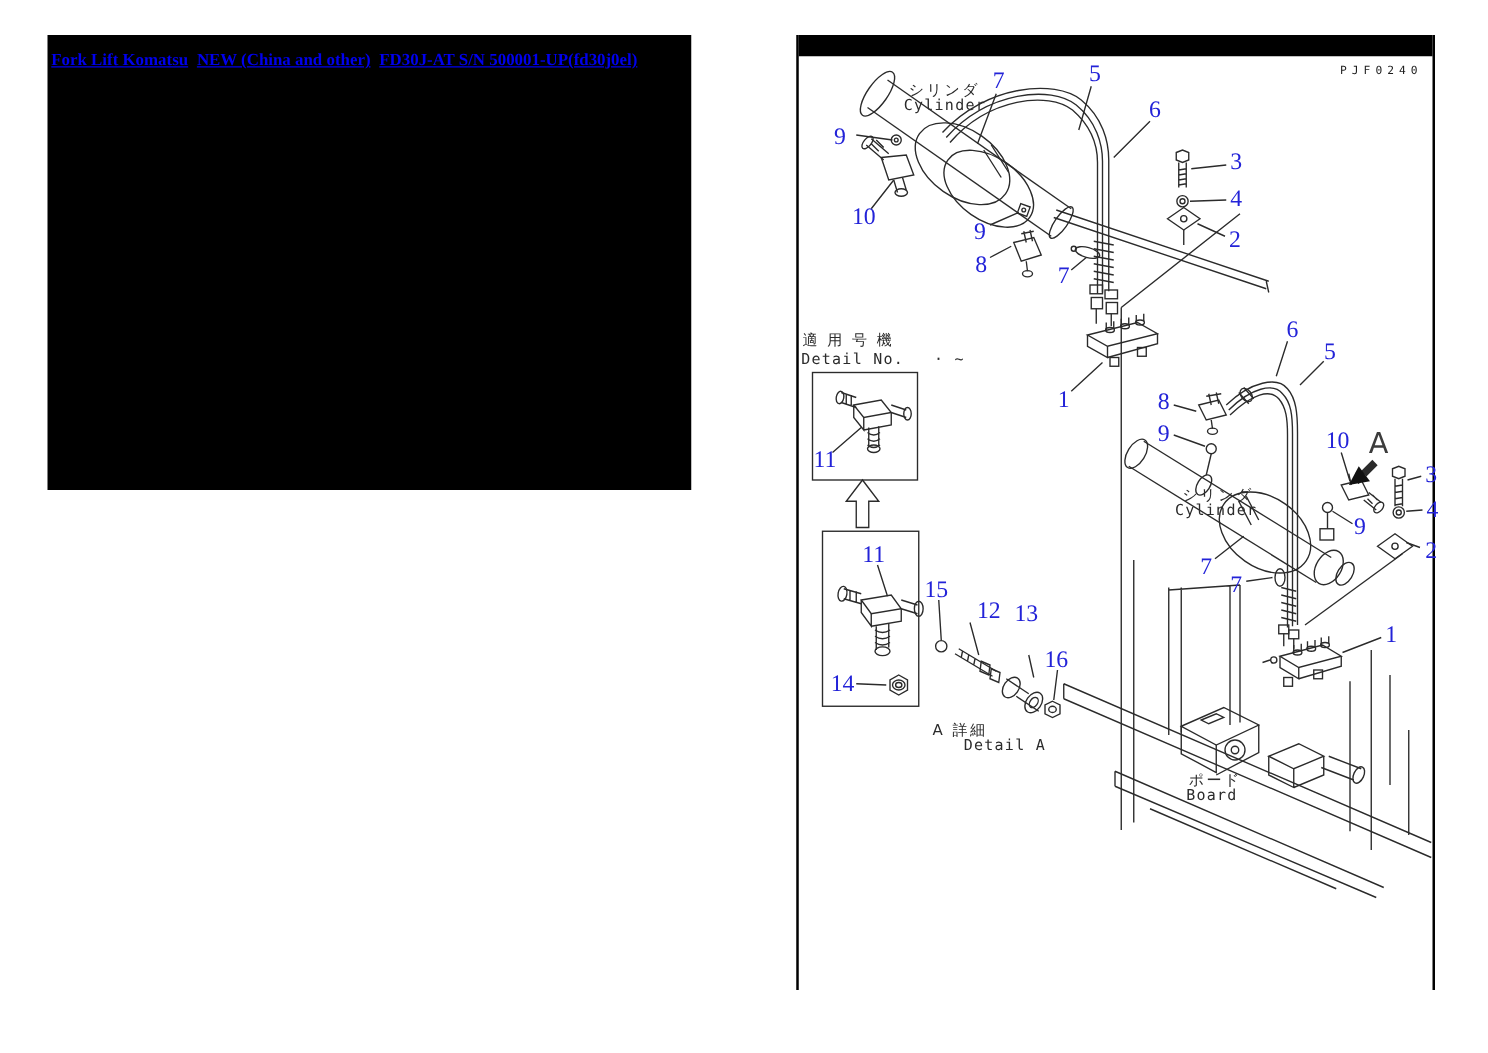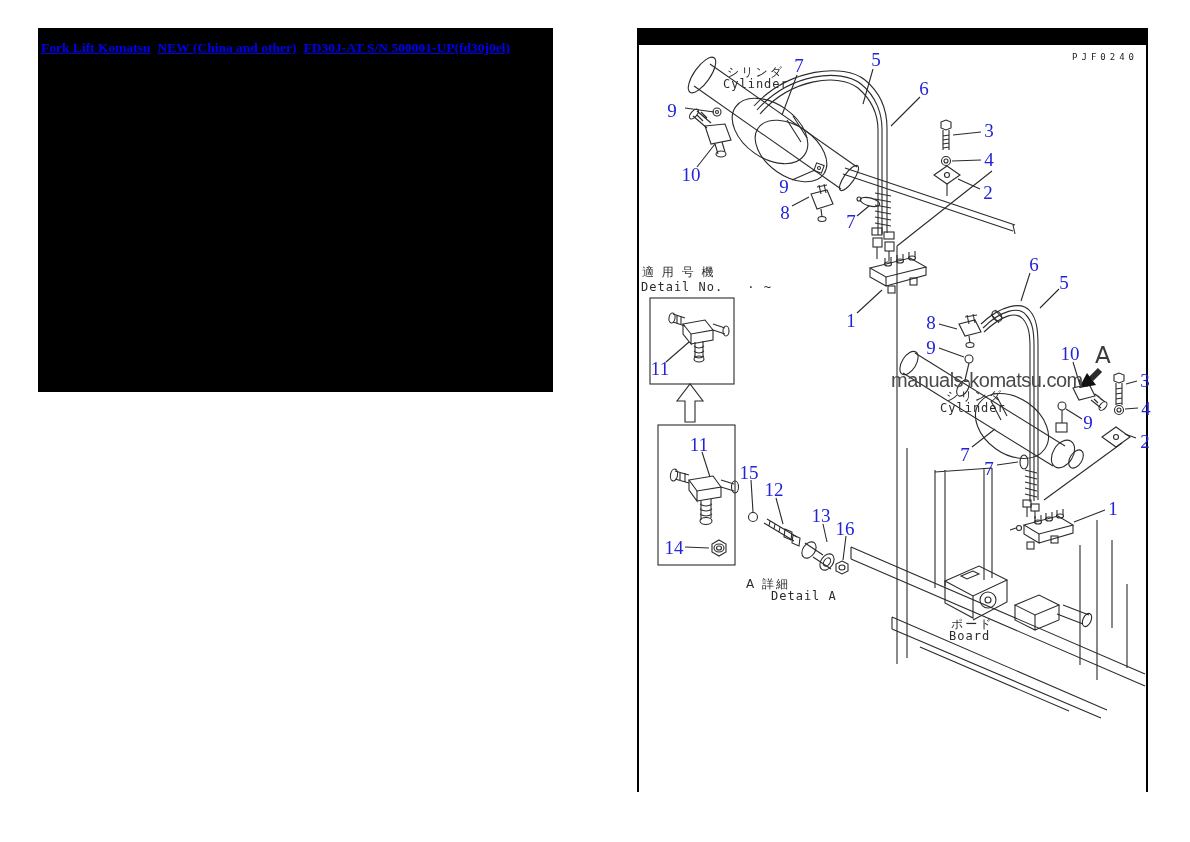--- a/index.html
+++ b/index.html
@@ -274,40 +274,39 @@
   <div class="dlabel" style="left:84px;top:49px;">Cylinder</div>
   <div class="dlabel jp" style="left:3px;top:236px;">適 用 号 機</div>
   <div class="dlabel" style="left:2px;top:252px;"><span>Detail No.</span><span style="margin-left:24px;">· ~</span></div>
   <div class="dlabel jp" style="left:307px;top:360px;">シリンダ</div>
   <div class="dlabel" style="left:301px;top:373px;">Cylinder</div>
   <div class="view-a" style="left:456px;top:314px;">A</div>
   <div class="dlabel jp" style="left:107px;top:548px;">A 詳細</div>
   <div class="dlabel" style="left:104px;top:561px;padding-left:28px;">Detail A</div>
   <div class="dlabel jp" style="left:312px;top:588px;">ポード</div>
   <div class="dlabel" style="left:310px;top:601px;">Board</div>
-  <div class="watermark">manuals-komatsu.com</div>
 
   <div>
       <div class="callout" style="left: 160px; top: 37px;">7</div>
       <div class="callout" style="left: 237px; top: 31px;">5</div>
       <div class="callout" style="left: 285px; top: 60px;">6</div>
       <div class="callout" style="left: 33px; top: 82px;">9</div>
       <div class="callout" style="left: 350px; top: 102px;">3</div>
       <div class="callout" style="left: 350px; top: 131px;">4</div>
       <div class="callout" style="left: 349px; top: 164px;">2</div>
       <div class="callout" style="left: 52px; top: 146px;">10</div>
       <div class="callout" style="left: 145px; top: 158px;">9</div>
       <div class="callout" style="left: 146px; top: 184px;">8</div>
       <div class="callout" style="left: 212px; top: 193px;">7</div>
       <div class="callout" style="left: 212px; top: 292px;">1</div>
       <div class="callout" style="left: 21px; top: 340px;">11</div>
       <div class="callout" style="left: 60px; top: 416px;">11</div>
       <div class="callout" style="left: 110px; top: 444px;">15</div>
-      <div class="callout" style="left: 135px; top: 461px; font-family: Liberation Serif, serif;">12</div>
-      <div class="callout" style="left: 182px; top: 487px;">13</div>
+      <div class="callout" style="left: 152px; top: 461px; font-family: Liberation Serif, serif;">12</div>
+      <div class="callout" style="left: 182px; top: 463px;">13</div>
       <div class="callout" style="left: 206px; top: 500px;">16</div>
       <div class="callout" style="left: 35px; top: 519px;">14</div>
       <div class="callout" style="left: 395px; top: 236px;">6</div>
       <div class="callout" style="left: 425px; top: 254px;">5</div>
       <div class="callout" style="left: 292px; top: 294px;">8</div>
       <div class="callout" style="left: 292px; top: 319px;">9</div>
       <div class="callout" style="left: 431px; top: 325px;">10</div>
       <div class="callout" style="left: 506px; top: 352px;">3</div>
       <div class="callout" style="left: 507px; top: 380px;">4</div>
       <div class="callout" style="left: 449px; top: 394px;">9</div>

